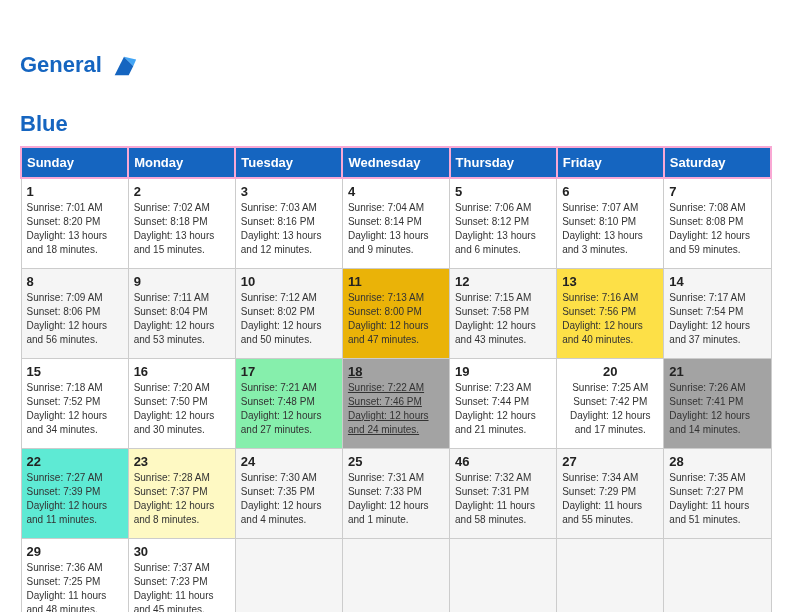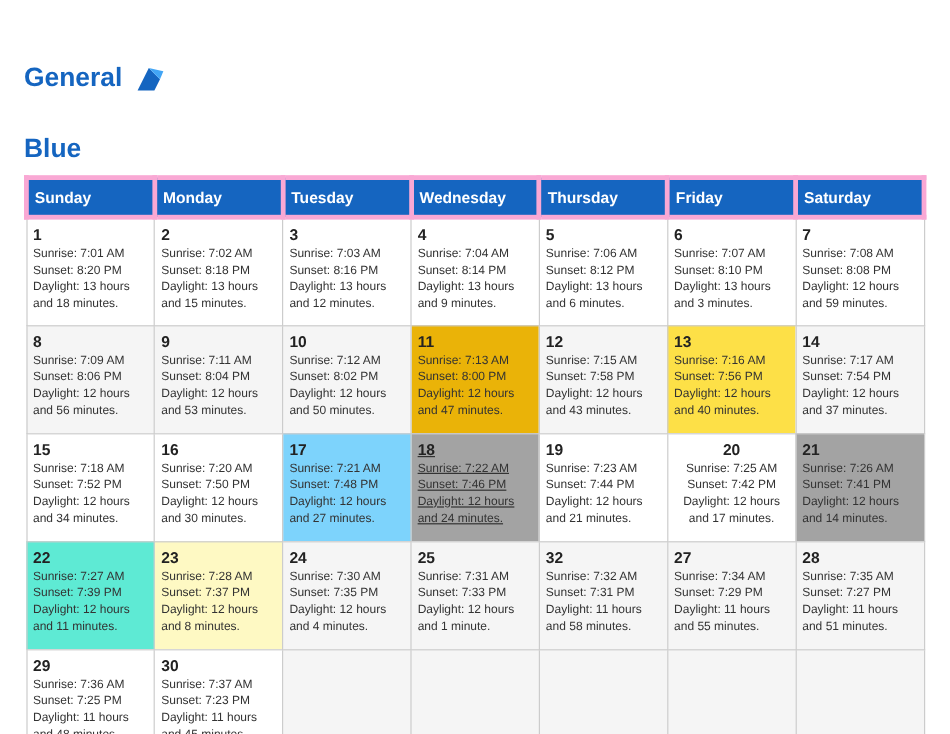--- a/index.html
+++ b/index.html
@@ -50,21 +50,21 @@
       border-collapse: collapse;
       table-layout: fixed;
     }
     thead th {
       background-color: #1565C0;
       color: #fff;
       font-size: 13px;
       font-weight: bold;
       padding: 7px 5px;
       text-align: left;
-      border: 4px solid #f9a8d4;
+      border: 2px solid #f9a8d4;
     }
     tbody td {
       border: 1px solid #ccc;
       vertical-align: top;
       padding: 5px 5px;
       font-size: 10.5px;
       color: #333;
       background: #fff;
       height: 90px;
     }
@@ -187,21 +187,21 @@
       </tr>
       <tr>
         <td style="background: rgb(255, 255, 255);">
           <span class="day-number">15</span>
 <div class="day-info">Sunrise: 7:18 AM<br>Sunset: 7:52 PM<br>Daylight: 12 hours and 34 minutes.</div>
         </td>
         <td style="background: rgb(255, 255, 255);">
           <span class="day-number">16</span>
 <div class="day-info">Sunrise: 7:20 AM<br>Sunset: 7:50 PM<br>Daylight: 12 hours and 30 minutes.</div>
         </td>
-        <td style="background: #7dd3fc;">
+        <td style="background: #86efac;">
           <span class="day-number">17</span>
 <div class="day-info">Sunrise: 7:21 AM<br>Sunset: 7:48 PM<br>Daylight: 12 hours and 27 minutes.</div>
         </td>
         <td style="background: #a3a3a3; text-decoration: underline;">
           <span class="day-number">18</span>
 <div class="day-info">Sunrise: 7:22 AM<br>Sunset: 7:46 PM<br>Daylight: 12 hours and 24 minutes.</div>
         </td>
         <td style="background: rgb(255, 255, 255);">
           <span class="day-number">19</span>
 <div class="day-info">Sunrise: 7:23 AM<br>Sunset: 7:44 PM<br>Daylight: 12 hours and 21 minutes.</div>
@@ -226,21 +226,21 @@
         </td>
         <td style="background: rgb(245, 245, 245);">
           <span class="day-number">24</span>
 <div class="day-info">Sunrise: 7:30 AM<br>Sunset: 7:35 PM<br>Daylight: 12 hours and 4 minutes.</div>
         </td>
         <td style="background: rgb(245, 245, 245);">
           <span class="day-number">25</span>
 <div class="day-info">Sunrise: 7:31 AM<br>Sunset: 7:33 PM<br>Daylight: 12 hours and 1 minute.</div>
         </td>
         <td style="background: rgb(245, 245, 245);">
-          <span class="day-number">32</span>
+          <span class="day-number">46</span>
 <div class="day-info">Sunrise: 7:32 AM<br>Sunset: 7:31 PM<br>Daylight: 11 hours and 58 minutes.</div>
         </td>
         <td style="background: rgb(245, 245, 245);">
           <span class="day-number">27</span>
 <div class="day-info">Sunrise: 7:34 AM<br>Sunset: 7:29 PM<br>Daylight: 11 hours and 55 minutes.</div>
         </td>
         <td style="background: rgb(245, 245, 245);">
           <span class="day-number">28</span>
 <div class="day-info">Sunrise: 7:35 AM<br>Sunset: 7:27 PM<br>Daylight: 11 hours and 51 minutes.</div>
         </td>

